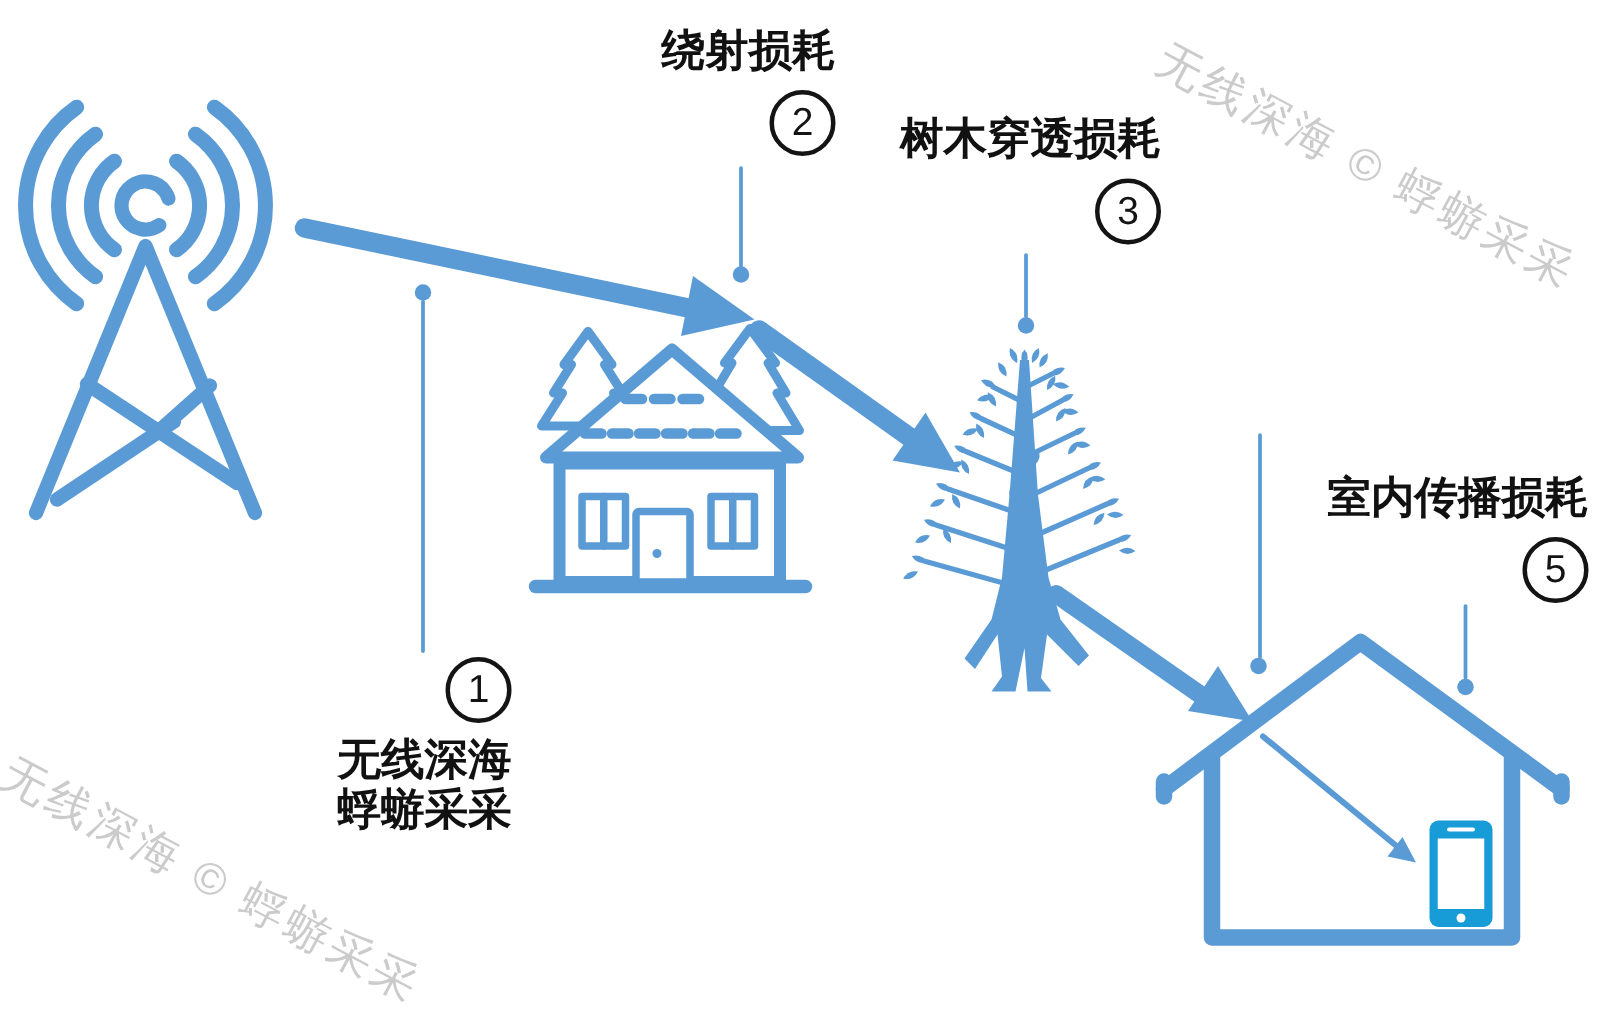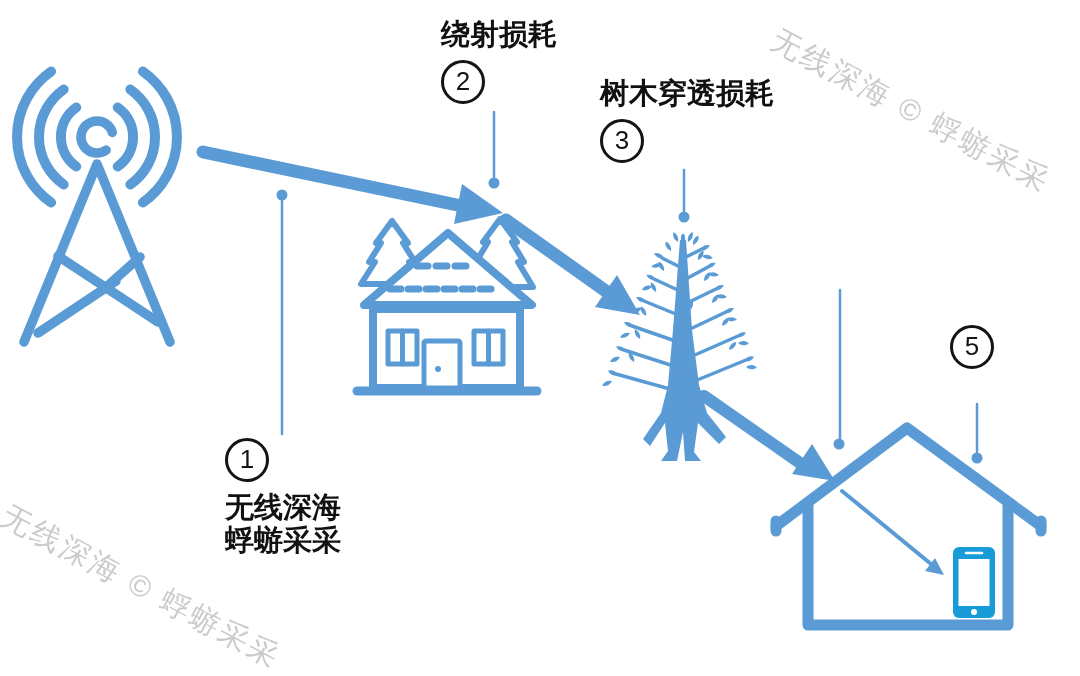--- a/index.html
+++ b/index.html
@@ -3,21 +3,21 @@
 <meta charset="utf-8">
 <style>
   html,body{margin:0;padding:0;background:#fff;}
   .canvas{
     position:relative;width:1080px;height:676px;background:#ffffff;overflow:hidden;
     font-family:"Liberation Sans","DejaVu Sans",sans-serif;
   }
   .layer{position:absolute;left:0;top:0;width:1080px;height:676px;}
   
   .lbl{
-    position:absolute;display:flex;flex-direction:column;align-items:flex-start;
+    position:absolute;display:flex;flex-direction:column;align-items:flex-end;
     color:#111;font-weight:bold;font-size:29px;line-height:1.15;
     transform:translateX(-50%);white-space:nowrap;text-align:center;
   }
   .lbl .num{
     width:38px;height:38px;border:3px solid #141414;border-radius:50%;
     display:flex;align-items:center;justify-content:center;
     font-size:26px;font-weight:500;margin-top:9px;background:#fff;color:#141414;
   }
   .lbl.num-first .num{margin-top:0;margin-bottom:9px;}
   
@@ -217,19 +217,20 @@
     <span class="num">2</span>
   </div>
 
   <div class="lbl" style="left:687px;top:77px;">
     <span>树木穿透损耗</span>
     <span class="num">3</span>
   </div>
 
 
   <div class="lbl" style="left:972px;top:316px;">
+    <span>室内传播损耗</span>
     <span class="num">5</span>
   </div>
 
   <div class="wm" style="left:783px;top:20px;">无线深海 © 蜉蝣采采</div>
   <div class="wm" style="left:13px;top:496px;">无线深海 © 蜉蝣采采</div>
 
 </div>
 
 </body></html>

